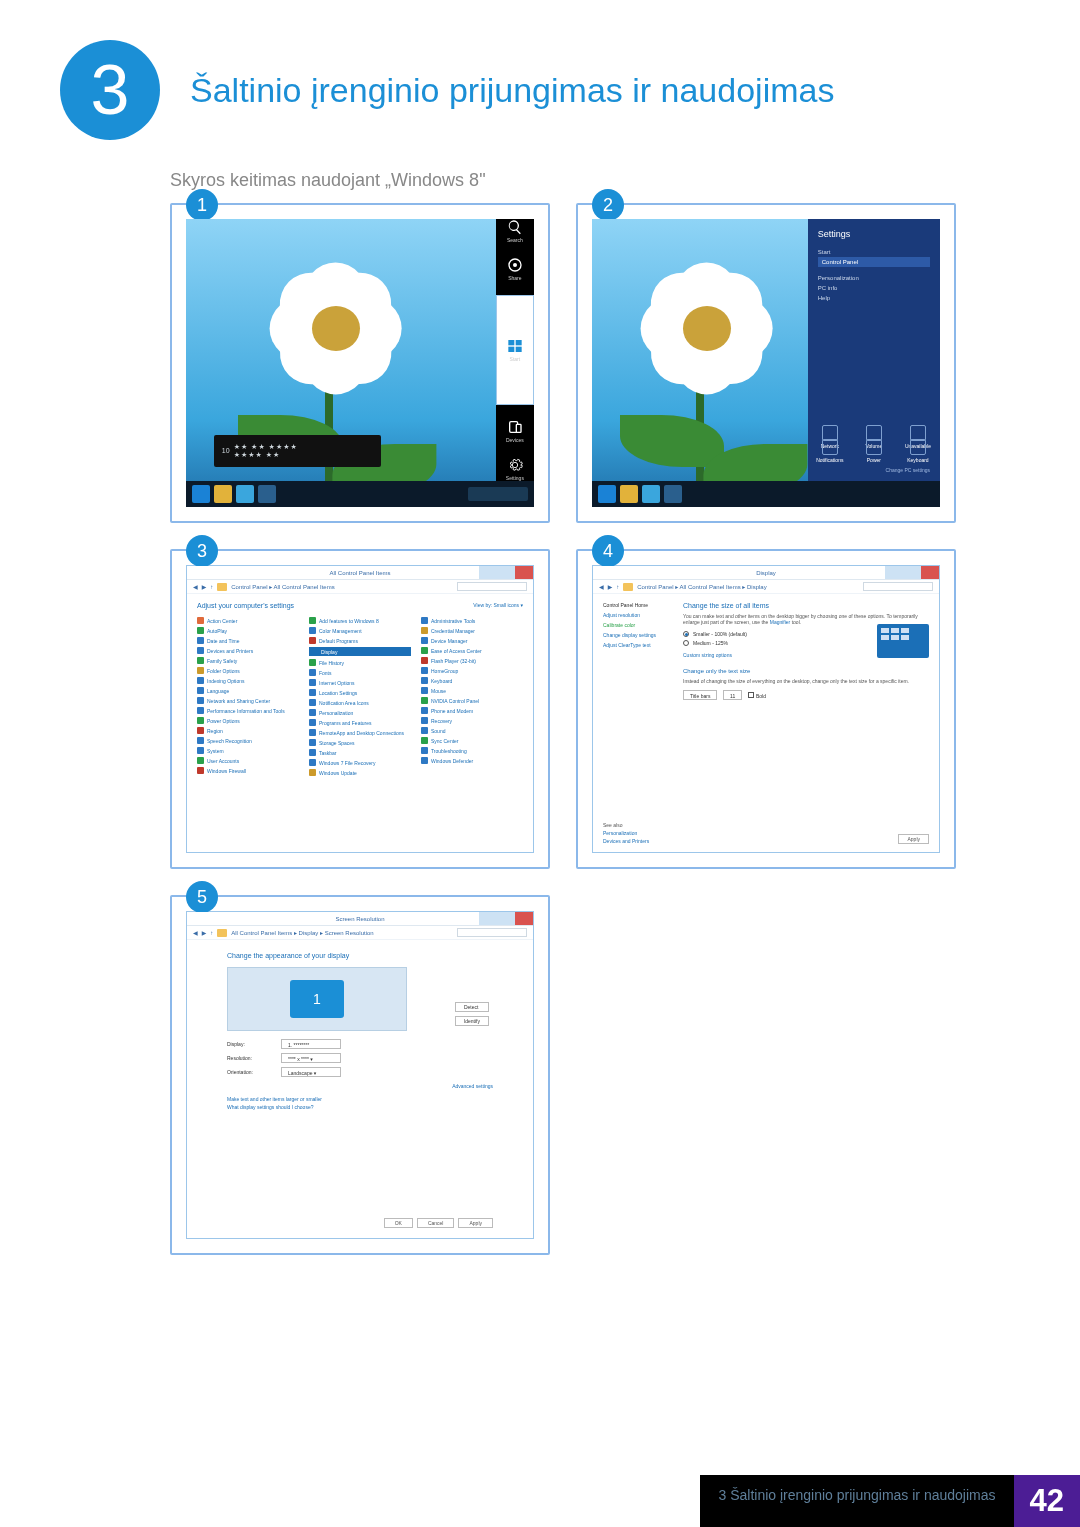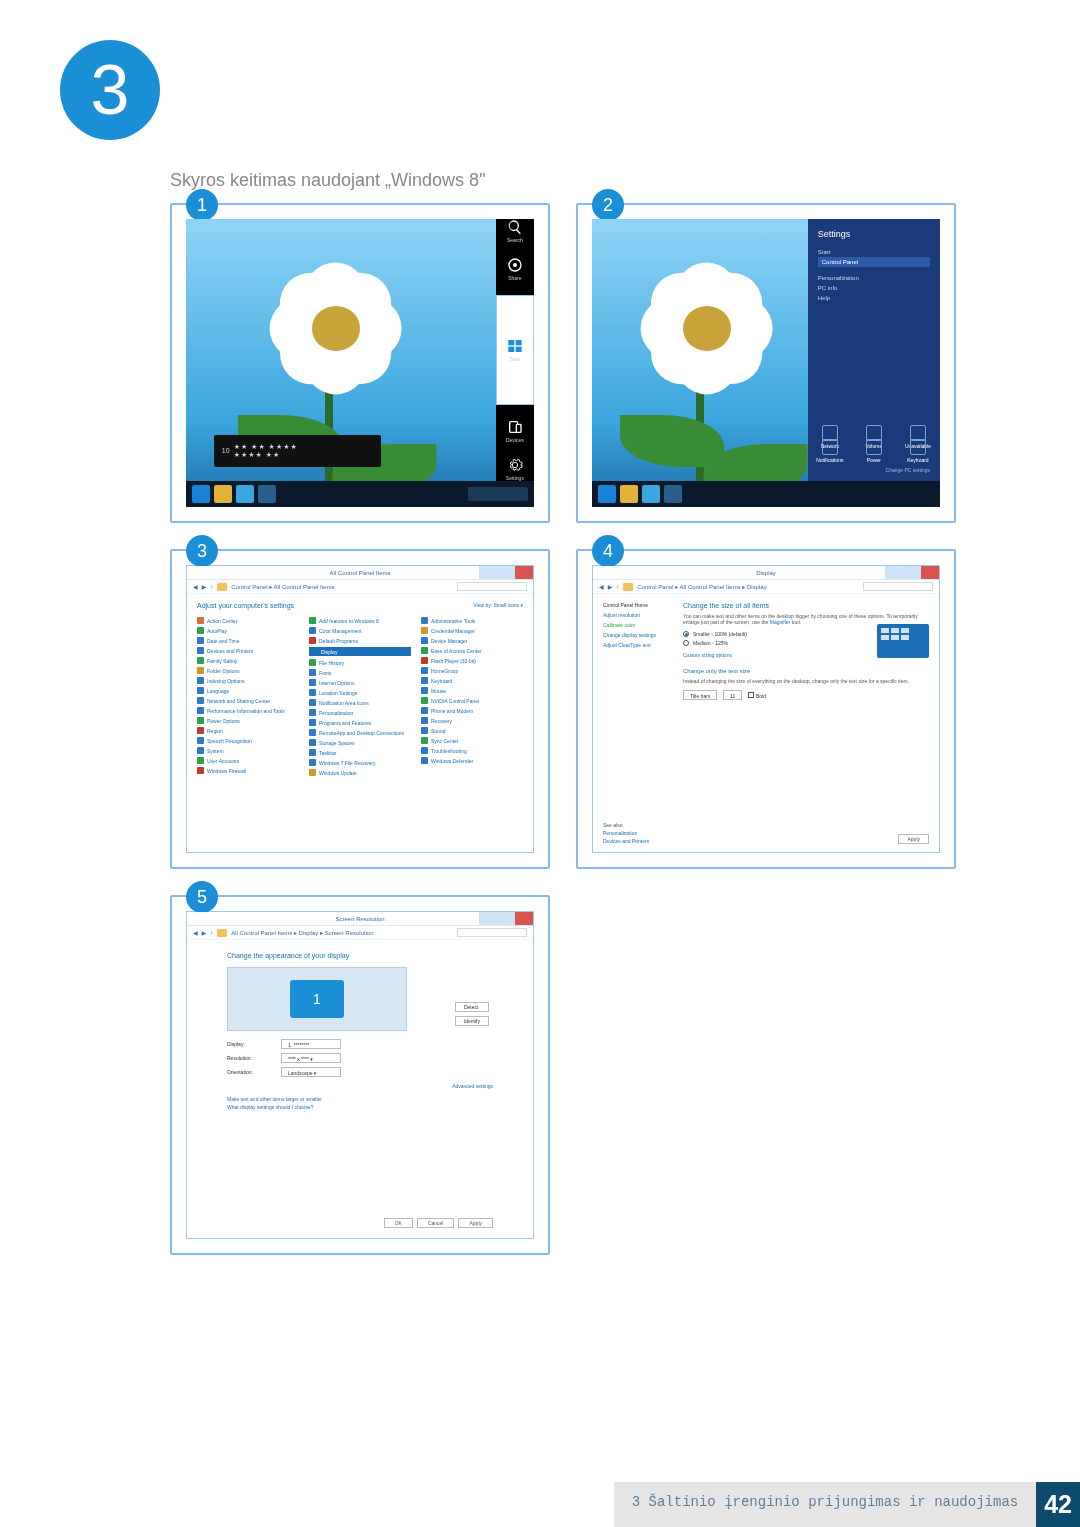--- a/index.html
+++ b/index.html
@@ -108,30 +108,31 @@
   .cp5 .frow{display:flex;align-items:center;gap:8px;font-size:5px;margin-bottom:4px;}
   .cp5 .frow .lbl{width:46px;color:#333;}
   .cp5 .frow .sel{border:1px solid #bbb;padding:0 6px;height:10px;line-height:10px;min-width:60px;}
   .cp5 .adv{text-align:right;font-size:5px;color:#1b6fb7;margin:6px 0;}
   .cp5 .links{font-size:5px;color:#1b6fb7;line-height:1.6;}
   .cp5 .foot{position:absolute;right:40px;bottom:10px;display:flex;gap:4px;}
   .cp5 .foot .b{border:1px solid #bbb;padding:1px 10px;font-size:5px;color:#555;}
 
   
   .pgfoot{position:absolute;right:0;bottom:0;display:flex;align-items:stretch;}
-  .pgfoot .txt{background:#e5e5e5;color:#5f7f9a;font-size:14px;padding:12px 18px;font-family:Liberation Mono, monospace;}
-  .pgfoot .num{background:#0c4a6e;color:#fff;font-size:25px;font-weight:700;padding:8px 8px;display:flex;align-items:center;}
+  .pgfoot .txt{background:#000000;color:#5f7f9a;font-size:14px;padding:12px 18px;}
+  .pgfoot .num{background:#4c1d95;color:#fff;font-size:31px;font-weight:700;padding:8px 16px;display:flex;align-items:center;}
 </style>
 </head>
 <body>
 
 <div class="page">
 
   <div class="hdr">
     <div class="chapnum">3</div>
+    <div class="chaptitle">Šaltinio įrenginio prijungimas ir naudojimas</div>
   </div>
 
   <div class="indent">
     <div class="subsection">Skyros keitimas naudojant „Windows 8"</div>
 
     <div class="grid">
 
       <div class="shot tall">
         <div class="badge">1</div>
         <div class="desk">

